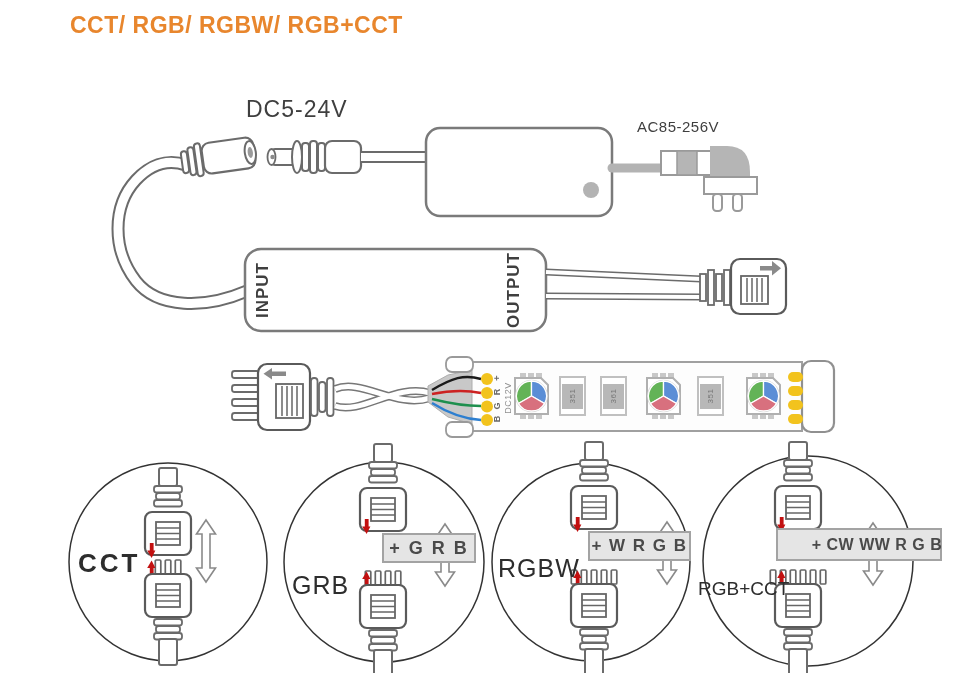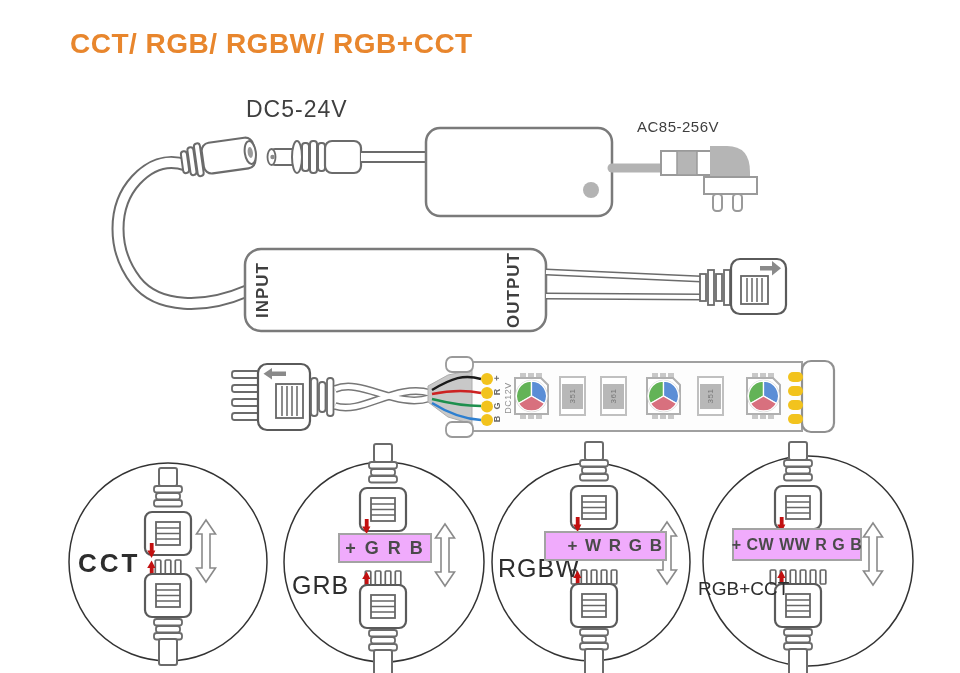--- a/index.html
+++ b/index.html
@@ -2,41 +2,41 @@
 <html><head>
 <meta charset="utf-8">
 <style>
   html,body{margin:0;padding:0;background:#fff;}
   #stage{
     position:relative;width:960px;height:673px;background:#ffffff;overflow:hidden;
     font-family:"Liberation Sans","DejaVu Sans",sans-serif;
   }
   #artwork{position:absolute;left:0;top:0;}
   .lbl{position:absolute;white-space:nowrap;color:#3f3f3f;}
-  .title{left:70px;top:28px;font-size:28px;font-weight:bold;color:#E8862D;letter-spacing:.5px;}
+  .title{left:70px;top:12px;font-size:23px;font-weight:bold;color:#E8862D;letter-spacing:.5px;}
   .dcin{left:246px;top:96px;font-size:23px;letter-spacing:1px;}
   .acin{left:637px;top:118px;font-size:15px;letter-spacing:.5px;text-align:right;}
   .vtext{position:absolute;white-space:nowrap;transform:translate(-50%,-50%) rotate(-90deg);color:#3f3f3f;}
   .io{font-size:17px;font-weight:bold;letter-spacing:1px;}
   .dc12{font-size:9px;color:#8f8f8f;letter-spacing:.5px;}
   .padlbl{font-size:9px;font-weight:bold;color:#6a6a6a;}
   .reslbl{font-size:8px;color:#777;letter-spacing:.5px;}
   .ctype{position:absolute;white-space:nowrap;color:#2d2d2d;}
   .cct{left:78px;top:548px;font-size:26px;letter-spacing:3px;font-weight:bold;}
   .grb{left:292px;top:552px;font-size:25px;letter-spacing:1px;margin-top:19px;}
   .rgbw{left:498px;top:554px;font-size:25px;letter-spacing:1px;}
   .rgbcct{left:698px;top:578px;font-size:19px;}
   .pinbox{
-    position:absolute;background:#f0abfc;border:2px solid #a3a3a3;
+    position:absolute;background:#e5e5e5;border:2px solid #a3a3a3;
     display:flex;align-items:center;justify-content:center;
-    font-weight:bold;color:#4a4a4a;white-space:nowrap;
+    font-weight:bold;color:#4a4a4a;white-space:nowrap;margin-left:44px;
   }
   .pinbox.b2{left:338px;top:533px;width:90px;height:26px;font-size:18px;letter-spacing:2px;}
-  .pinbox.b3{left:544px;top:531px;width:99px;height:26px;font-size:17px;letter-spacing:1.5px;padding-left:20px;}
-  .pinbox.b4{left:732px;top:528px;width:126px;height:29px;font-size:16px;letter-spacing:.5px;}
+  .pinbox.b3{left:544px;top:531px;width:99px;height:26px;font-size:17px;letter-spacing:1.5px;}
+  .pinbox.b4{left:732px;top:528px;width:126px;height:29px;font-size:16px;letter-spacing:.5px;padding-left:36px;}
 </style>
 </head>
 <body>
 
 <div id="stage">
 
 <svg id="artwork" width="960" height="673" viewBox="0 0 960 673">
   <defs>
 
     <g id="conn-top">

